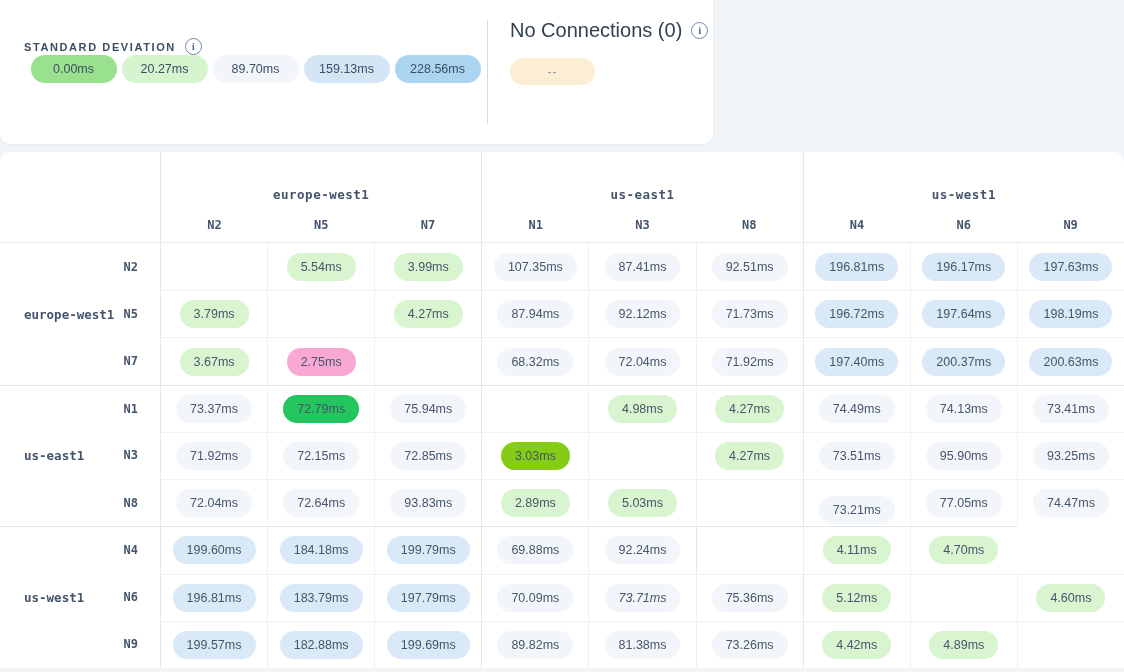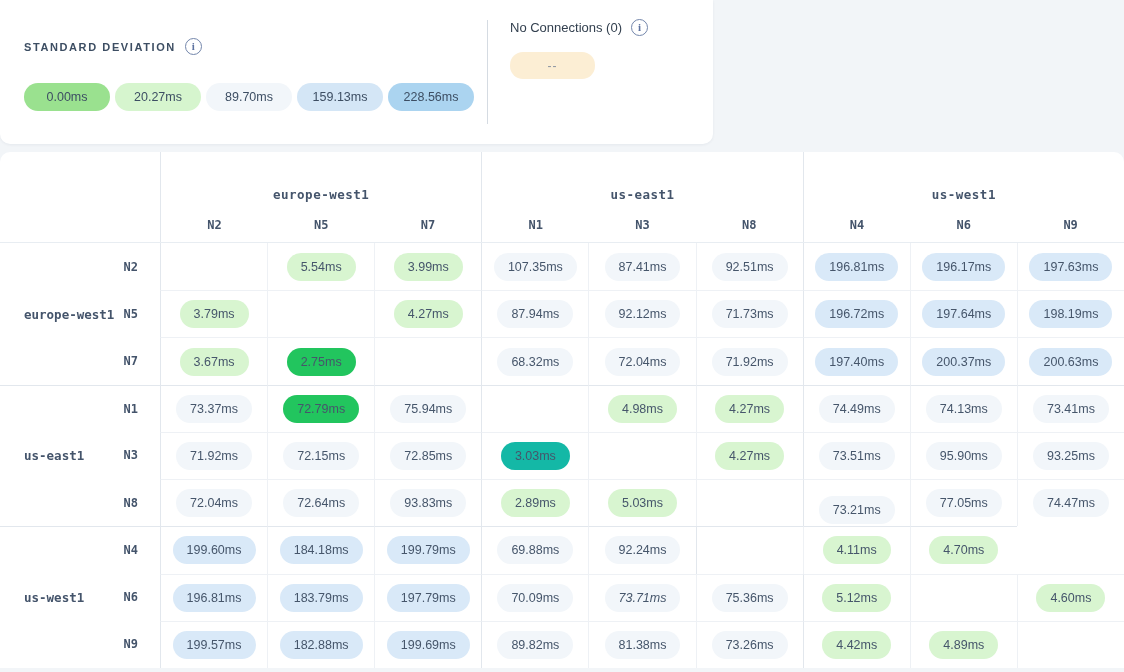--- a/index.html
+++ b/index.html
@@ -33,32 +33,32 @@
     color:#3d4e63;
   }
   .info-icon {
     width:17px; height:17px; border-radius:50%;
     border:1.4px solid #7386ab; color:#5d72a0;
     display:inline-flex; align-items:center; justify-content:center;
     font-family:"Liberation Serif", serif;
     font-size:11px; font-weight:bold; line-height:1;
     cursor:pointer; flex:0 0 auto;
   }
-  .chips-row { display:flex; gap:5px; margin-top:28px; }
+  .chips-row { display:flex; gap:5px; margin-top:0;justify-content:center; }
   .chip {
     width:86px; height:28px; border-radius:14px;
     display:flex; align-items:center; justify-content:center;
     font-size:12.5px; color:#3d4e63;
   }
   .chip-labels { display:flex; gap:5px; margin-top:14px; }
   .chip-label { width:86px; text-align:center; font-size:13px; color:#5d7390; }
   .chip-label b { color:#2c3a4c; font-weight:bold; }
 
   .nc-title-row { display:flex; align-items:center; gap:9px; }
-  .nc-title { font-size:13px; color:#33404f; }
+  .nc-title { font-size:20px; color:#33404f; }
   .nc-chip {
     margin-top:16px; width:85px; height:27px; border-radius:13px;
     display:flex; align-items:center; justify-content:center;
     font-size:12px; letter-spacing:1px; color:#8b94a1;
   }
 
   
   .matrix-card {
     position:absolute; left:0; top:152px;
     width:1124px; height:516px;
@@ -241,21 +241,21 @@
       </div>
       <div class="mx-row">
         <div class="mx-label">
           <span class="mx-region-label"></span>
           <span class="mx-node-label">N7</span>
         </div>
         <div class="mx-cell cs rl">
           <span class="pill" style="background: rgb(216, 245, 208);">3.67ms</span>
         </div>
         <div class="mx-cell cl rl">
-          <span class="pill" style="background: #22c55e;">2.75ms</span>
+          <span class="pill" style="background: #f9a8d4;">2.75ms</span>
         </div>
         <div class="mx-cell cl rl"></div>
         <div class="mx-cell cs rl">
           <span class="pill" style="background: rgb(242, 246, 250);">68.32ms</span>
         </div>
         <div class="mx-cell cl rl">
           <span class="pill" style="background: rgb(242, 246, 250);">72.04ms</span>
         </div>
         <div class="mx-cell cl rl">
           <span class="pill" style="background: rgb(242, 246, 250);">71.92ms</span>
@@ -309,21 +309,21 @@
         <div class="mx-cell cs rl">
           <span class="pill" style="background: rgb(242, 246, 250);">71.92ms</span>
         </div>
         <div class="mx-cell cl rl">
           <span class="pill" style="background: rgb(242, 246, 250);">72.15ms</span>
         </div>
         <div class="mx-cell cl rl">
           <span class="pill" style="background: rgb(242, 246, 250);">72.85ms</span>
         </div>
         <div class="mx-cell cs rl">
-          <span class="pill" style="background: #14b8a6; text-align: right;">3.03ms</span>
+          <span class="pill" style="background: #84cc16; text-align: right;">3.03ms</span>
         </div>
         <div class="mx-cell cl rl"></div>
         <div class="mx-cell cl rl">
           <span class="pill" style="background: rgb(216, 245, 208);">4.27ms</span>
         </div>
         <div class="mx-cell cs rl">
           <span class="pill" style="background: rgb(242, 246, 250);">73.51ms</span>
         </div>
         <div class="mx-cell cl rl">
           <span class="pill" style="background: rgb(242, 246, 250);">95.90ms</span>

